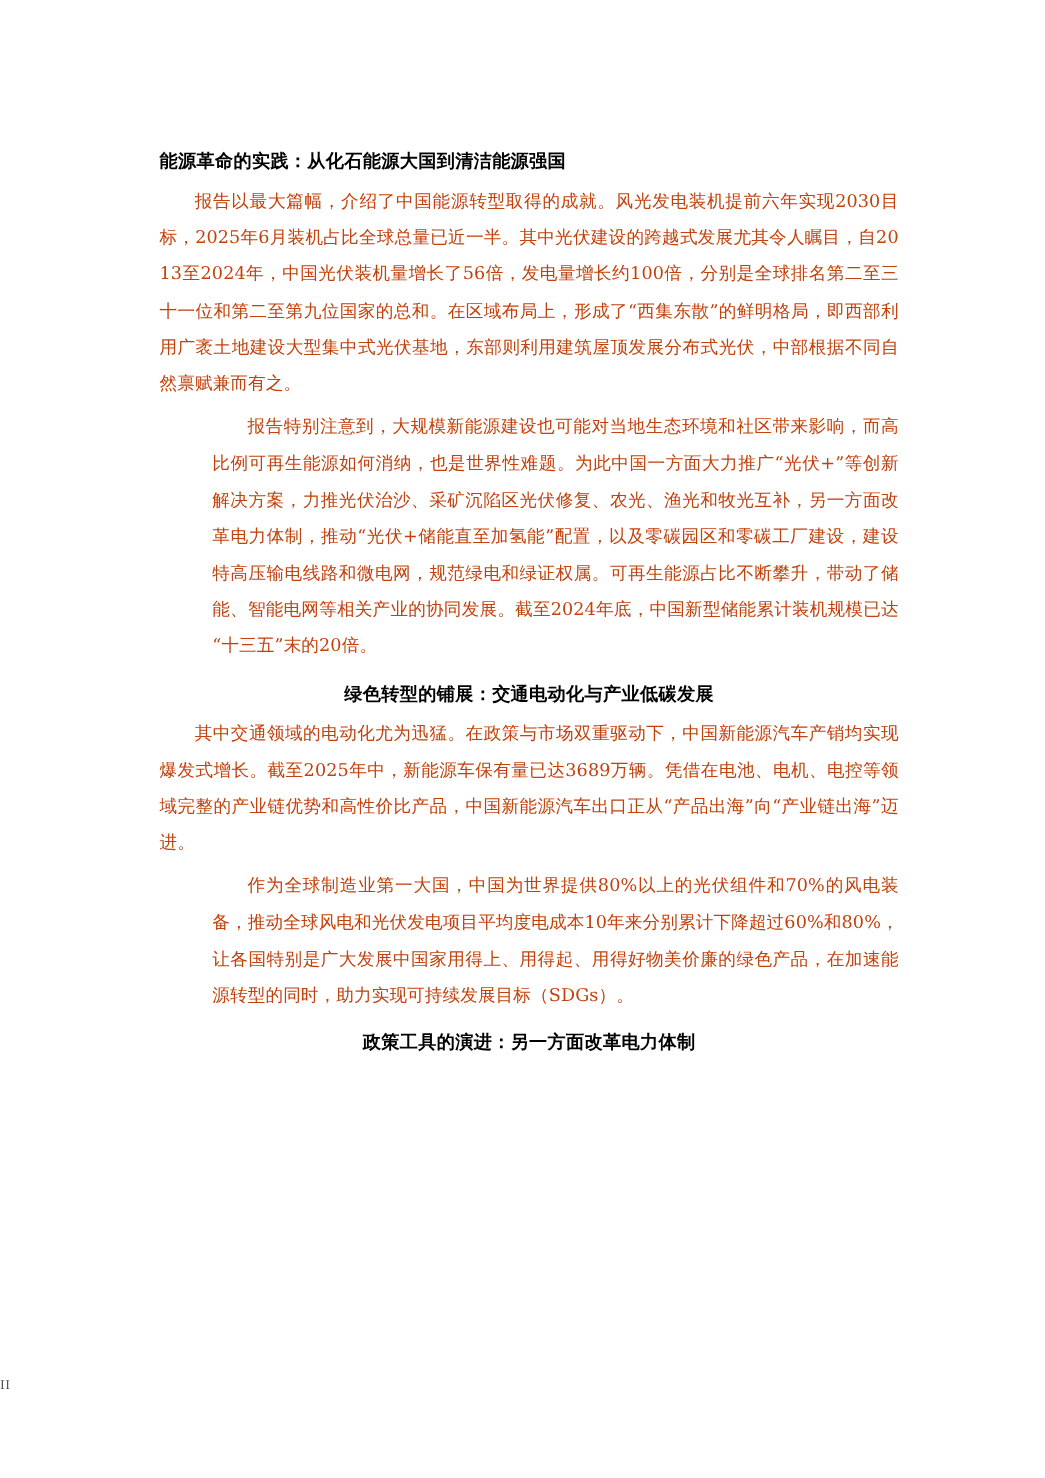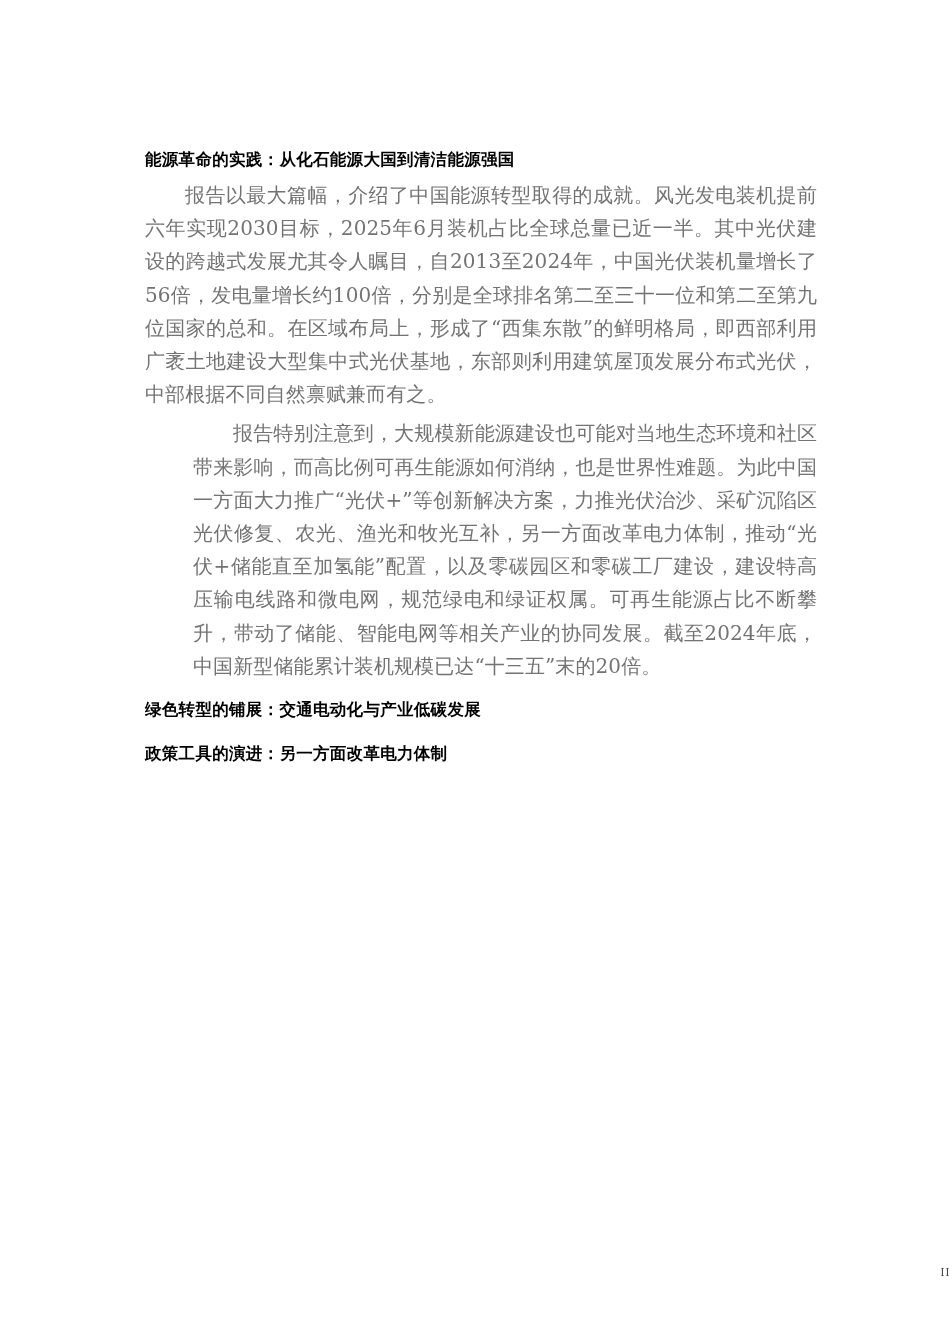--- a/index.html
+++ b/index.html
@@ -12,21 +12,21 @@
     width: 950px;
     height: 1344px;
     font-family: "DejaVu Serif", "Liberation Serif", serif;
     color: #1a1a1a;
     position: relative;
     overflow: hidden;
   }
 
   .page {
     position: absolute;
-    top: 13px; left: 0;
+    top: 0; left: 0;
     width: 950px;
     height: 1285px;
     background: #ffffff;
     box-sizing: border-box;
   }
 
   .content {
     position: absolute;
     left: 145px;
     top: 132px;
@@ -39,28 +39,29 @@
     font-weight: 700;
     font-size: 16.5px;
     line-height: 30px;
     color: #000000;
     letter-spacing: 0.3px;
     margin: 0 0 4px 0;
     white-space: nowrap;
   }
   .heading.spaced-top {
     margin-top: 14px;
+    text-align: center;
   }
 
   
   .para {
     font-family: "DejaVu Serif", "Liberation Serif", serif;
-    font-size: 20px;
+    font-size: 16px;
     line-height: 33.2px;
-    color: #737373;
+    color: #c2410c;
     text-align: justify;
     text-justify: inter-character;
     text-indent: 2em;
     margin: 0;
     padding: 0;
     letter-spacing: 0.1px;
     word-break: break-all;
   }
   .para + .para {
     margin-top: 6px;
@@ -72,39 +73,41 @@
   .para + .heading {
     margin-top: 12px;
   }
 
   
   .page-number {
     position: absolute;
     left: 0;
     right: 0;
     top: 1253px;
-    text-align: right;
+    text-align: left;
     font-family: "DejaVu Serif", "Liberation Serif", serif;
     font-size: 11px;
     color: #4a4a4a;
     letter-spacing: 0.5px;
   }
 </style>
 </head>
 <body>
 
 <div class="page">
 
   <div class="content">
 
     <h2 class="heading">能源革命的实践：从化石能源大国到清洁能源强国</h2>
     <p class="para">报告以最大篇幅，介绍了中国能源转型取得的成就。风光发电装机提前六年实现2030目标，2025年6月装机占比全球总量已近一半。其中光伏建设的跨越式发展尤其令人瞩目，自2013至2024年，中国光伏装机量增长了56倍，发电量增长约100倍，分别是全球排名第二至三十一位和第二至第九位国家的总和。在区域布局上，形成了“西集东散”的鲜明格局，即西部利用广袤土地建设大型集中式光伏基地，东部则利用建筑屋顶发展分布式光伏，中部根据不同自然禀赋兼而有之。</p>
     <p class="para">报告特别注意到，大规模新能源建设也可能对当地生态环境和社区带来影响，而高比例可再生能源如何消纳，也是世界性难题。为此中国一方面大力推广“光伏+”等创新解决方案，力推光伏治沙、采矿沉陷区光伏修复、农光、渔光和牧光互补，另一方面改革电力体制，推动“光伏+储能直至加氢能”配置，以及零碳园区和零碳工厂建设，建设特高压输电线路和微电网，规范绿电和绿证权属。可再生能源占比不断攀升，带动了储能、智能电网等相关产业的协同发展。截至2024年底，中国新型储能累计装机规模已达“十三五”末的20倍。</p>
 
     <h2 class="heading spaced-top">绿色转型的铺展：交通电动化与产业低碳发展</h2>
+    <p class="para">其中交通领域的电动化尤为迅猛。在政策与市场双重驱动下，中国新能源汽车产销均实现爆发式增长。截至2025年中，新能源车保有量已达3689万辆。凭借在电池、电机、电控等领域完整的产业链优势和高性价比产品，中国新能源汽车出口正从“产品出海”向“产业链出海”迈进。</p>
+    <p class="para">作为全球制造业第一大国，中国为世界提供80%以上的光伏组件和70%的风电装备，推动全球风电和光伏发电项目平均度电成本10年来分别累计下降超过60%和80%，让各国特别是广大发展中国家用得上、用得起、用得好物美价廉的绿色产品，在加速能源转型的同时，助力实现可持续发展目标（SDGs）。</p>
 
     <h2 class="heading spaced-top">政策工具的演进：另一方面改革电力体制</h2>
 
   </div>
 
   <div class="page-number">II</div>
 
 </div>
 
 </body></html>

